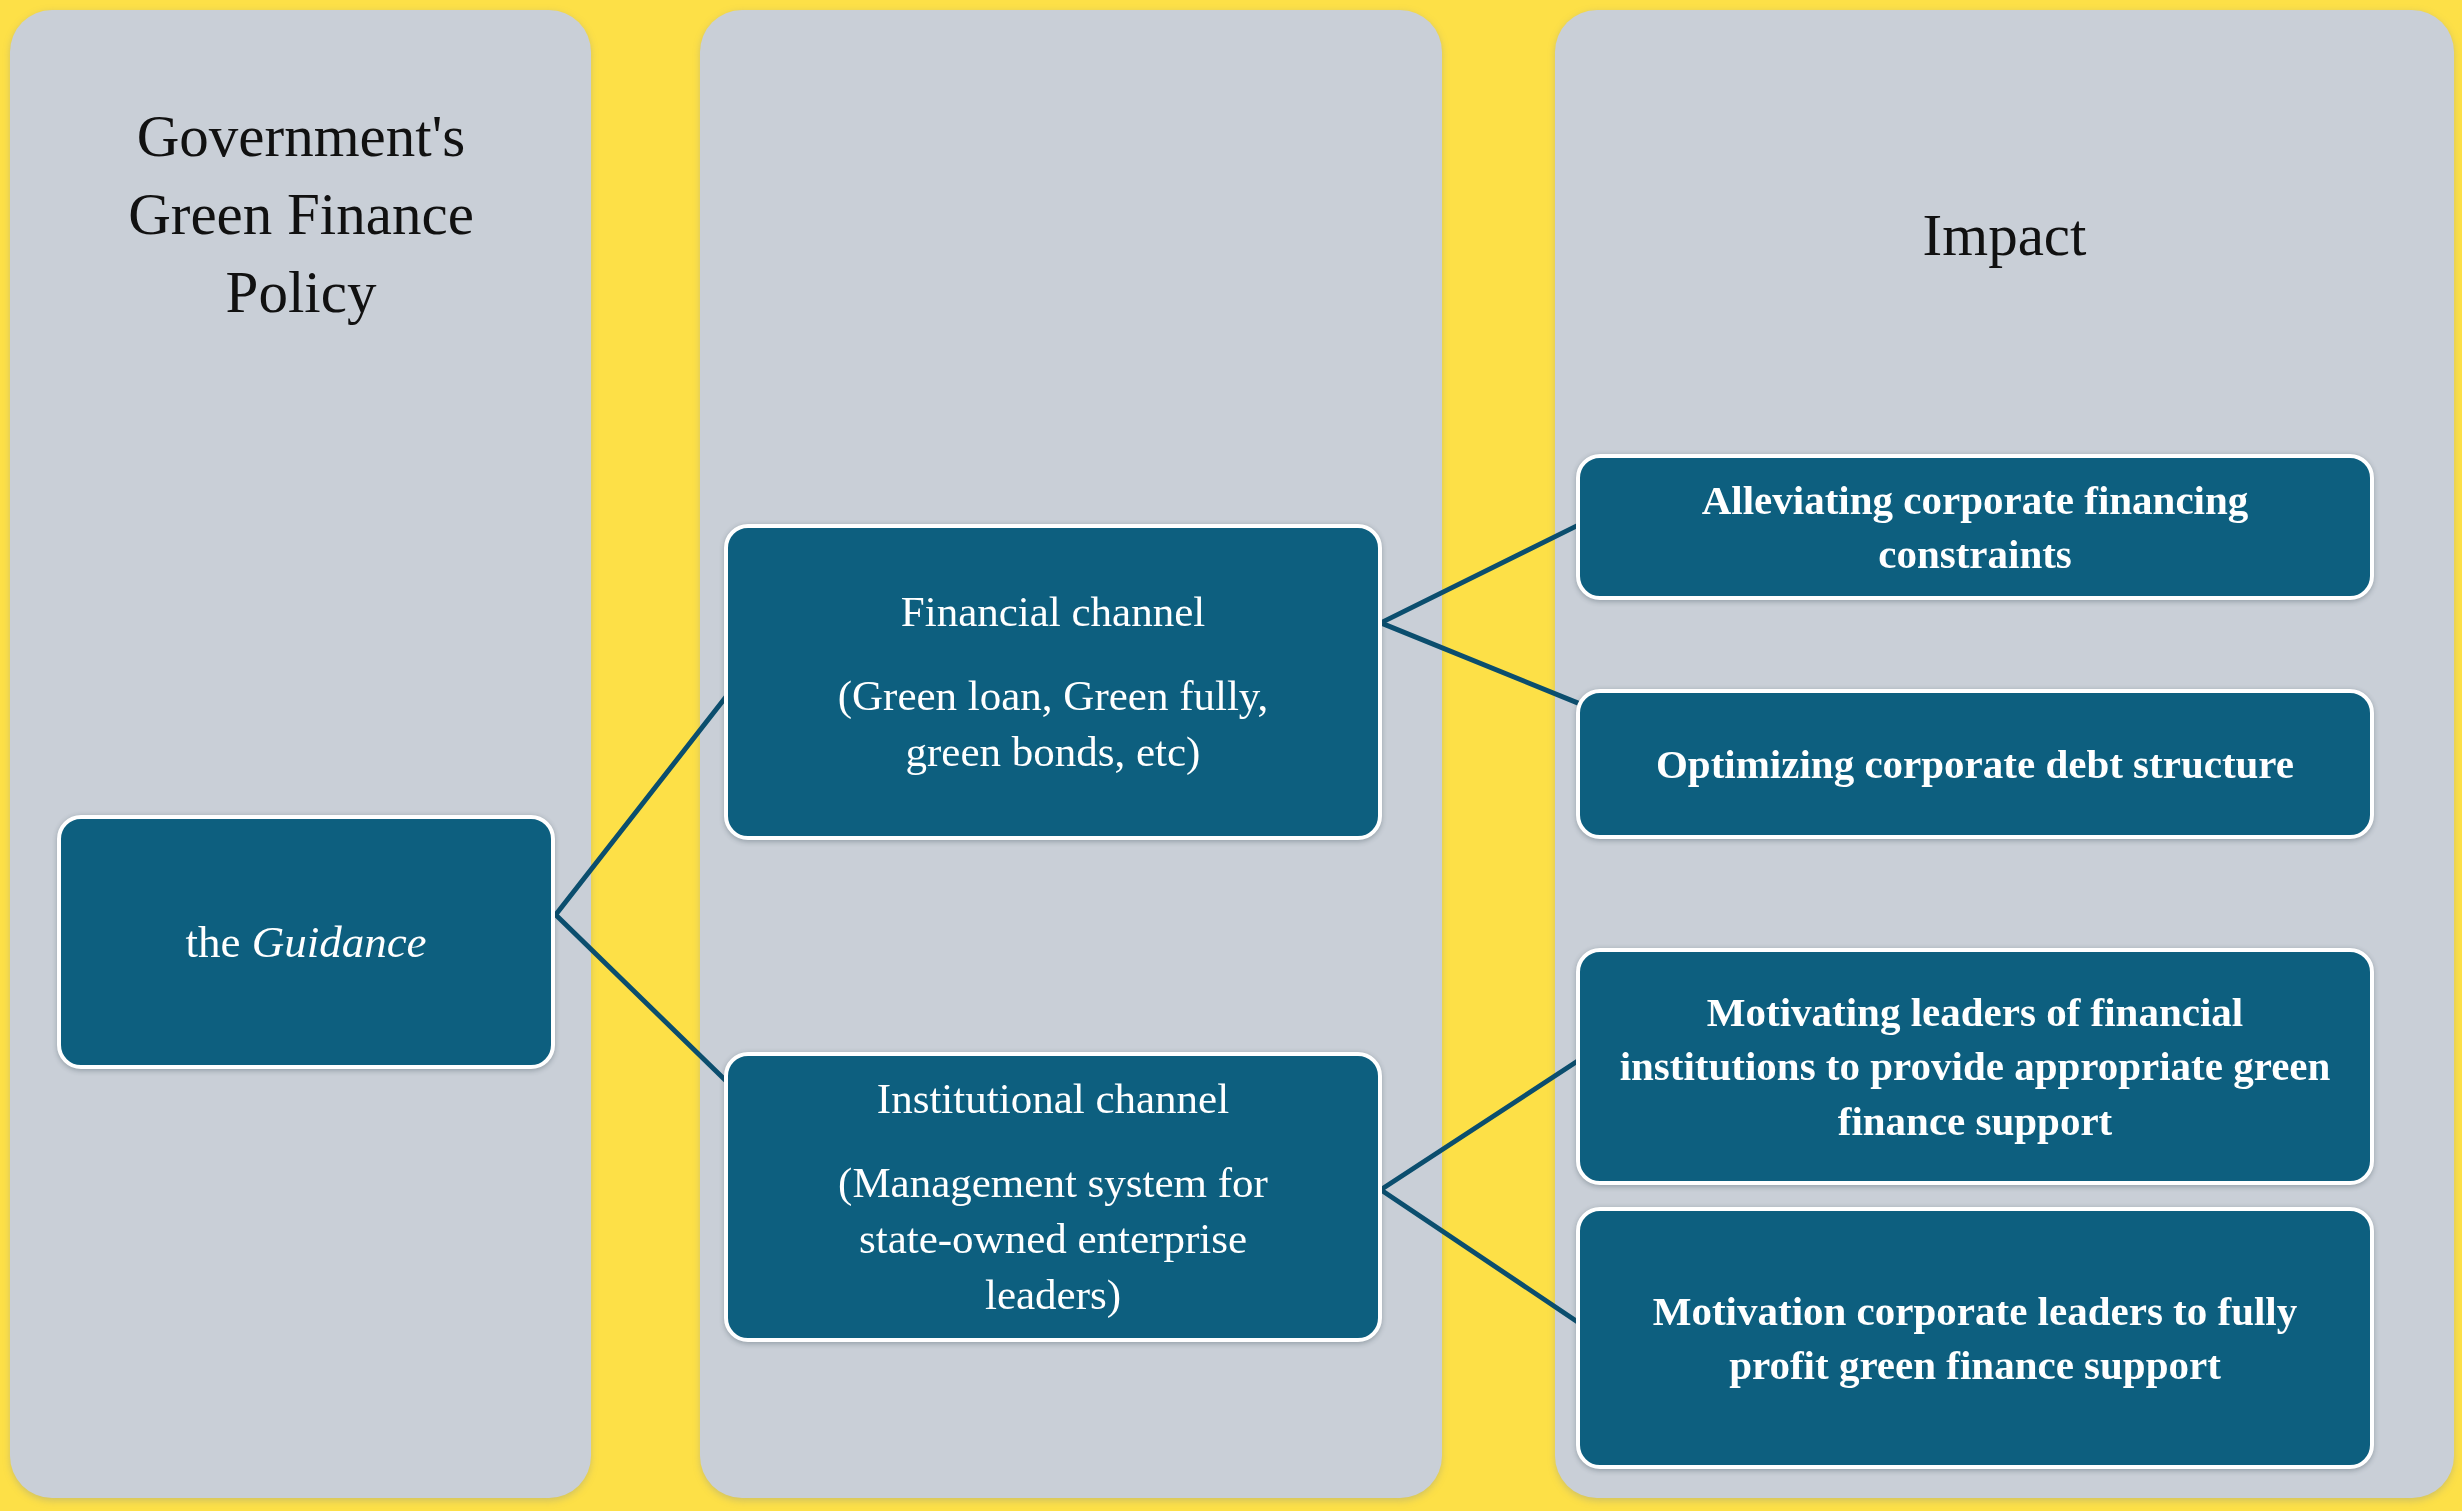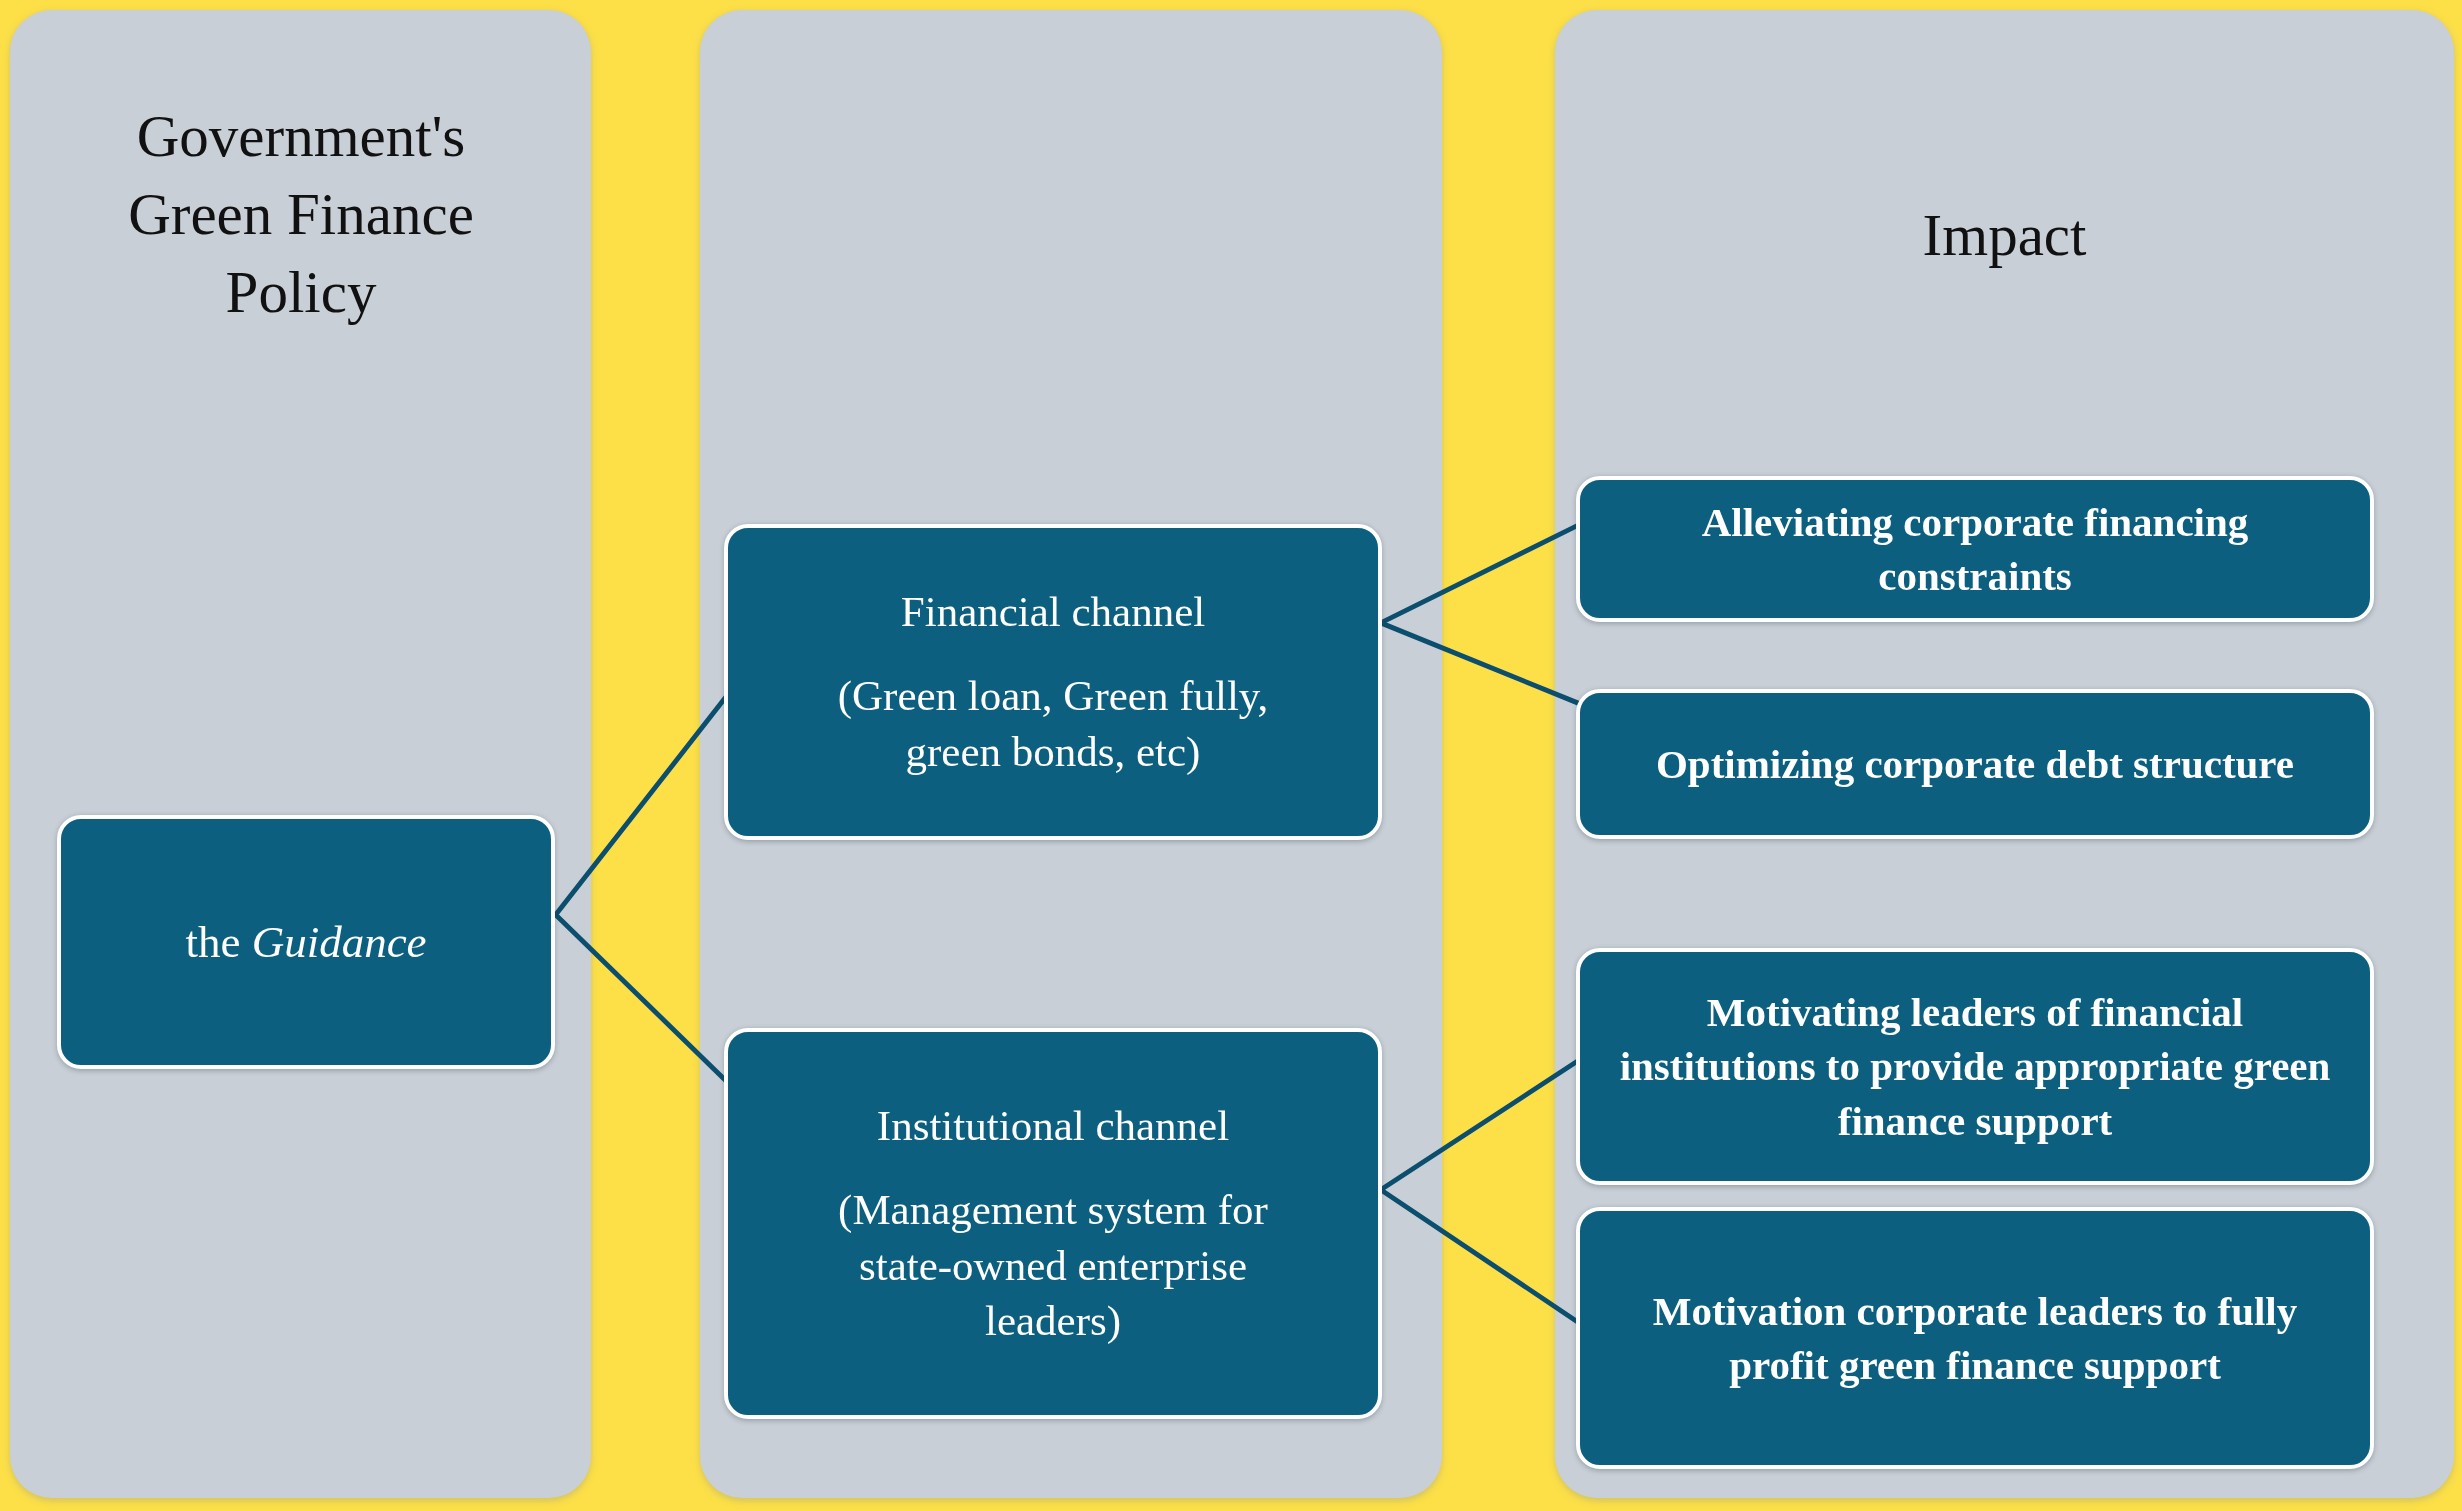--- a/index.html
+++ b/index.html
@@ -58,22 +58,22 @@
     display: flex;
     flex-direction: column;
     align-items: center;
     justify-content: center;
     text-align: center;
     box-sizing: border-box;
     z-index: 4;
   }
   .node-guidance     { left: 57px;   top: 815px; width: 498px;  height: 254px; font-size: 45px; }
   .node-financial    { left: 724px; top: 524px;  width: 658px;  height: 316px; }
-  .node-institutional{ left: 724px; top: 1028px; width: 658px;  height: 391px; }
-  .node-pathway-1    { left: 1576px; top: 476px;  width: 798px; height: 146px; }
+  .node-institutional{ left: 724px; top: 1052px; width: 658px;  height: 290px; }
+  .node-pathway-1    { left: 1576px; top: 454px;  width: 798px; height: 146px; }
   .node-pathway-2    { left: 1576px; top: 689px;  width: 798px; height: 150px; }
   .node-pathway-3    { left: 1576px; top: 948px; width: 798px; height: 237px; }
   .node-pathway-4    { left: 1576px; top: 1207px; width: 798px; height: 262px; }
 
   .channel-title {
     font-size: 43px;
     line-height: 1.3;
     margin: 0 0 28px 0;
     font-weight: 400;
   }

